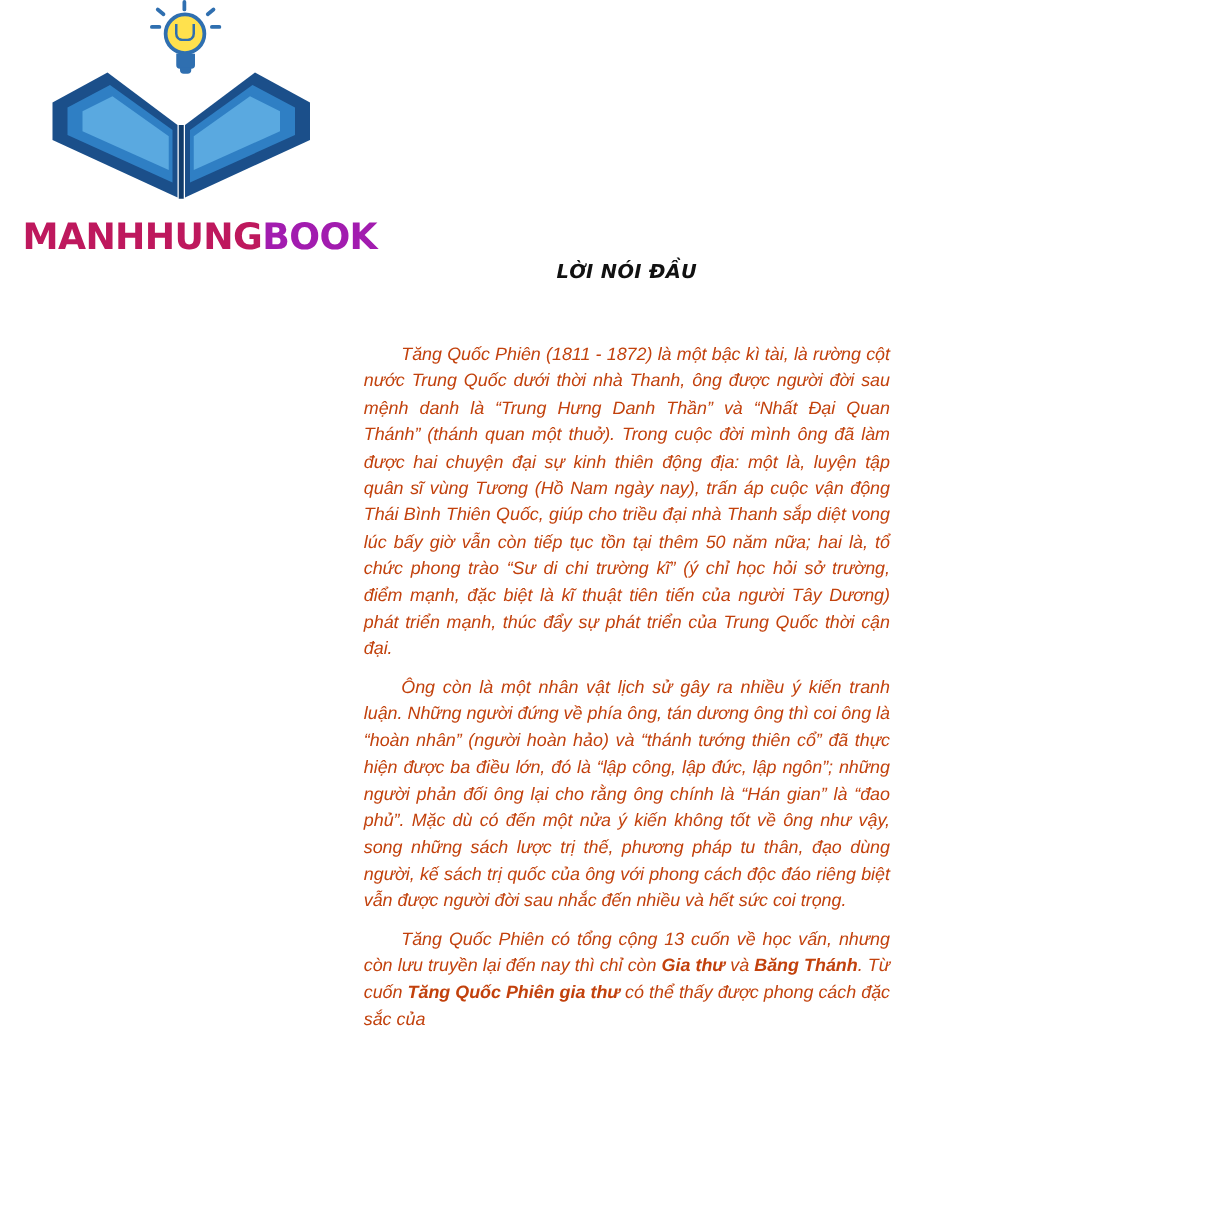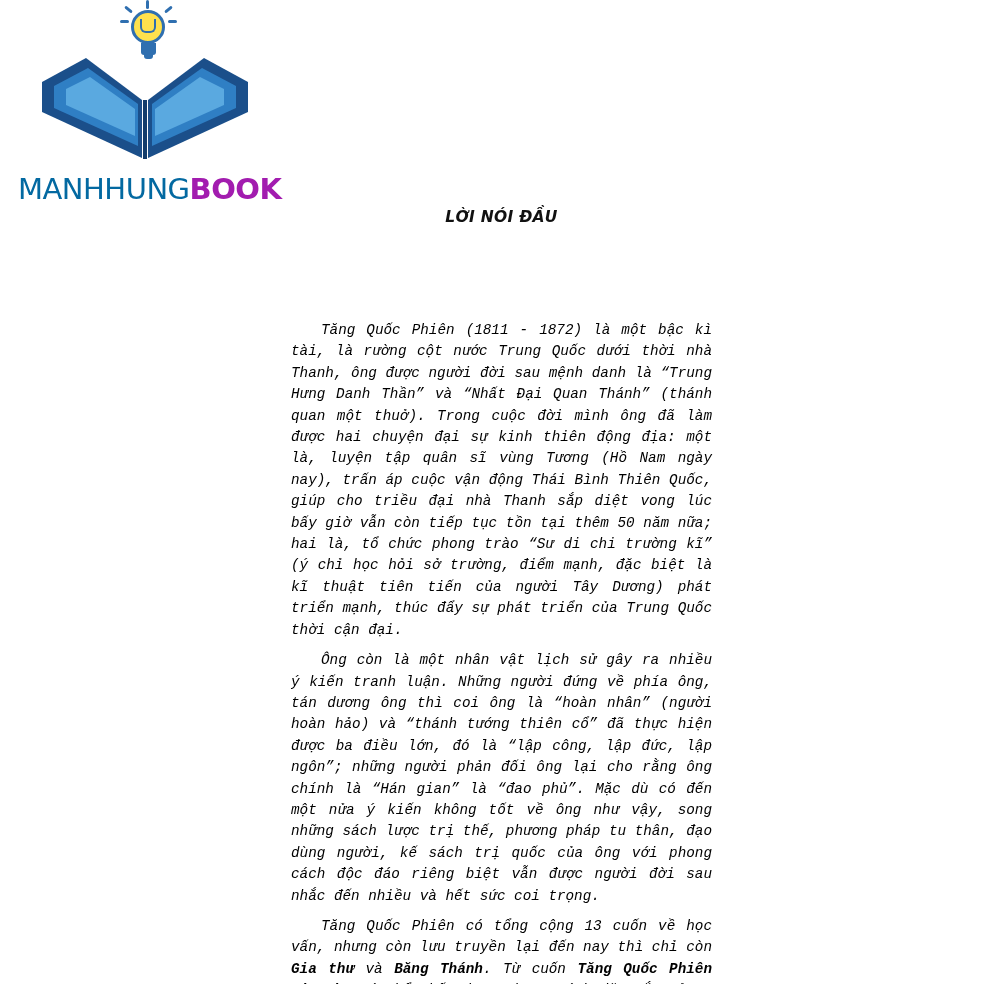--- a/index.html
+++ b/index.html
@@ -101,22 +101,22 @@
     position: absolute;
     left: 0px;
     top: 168px;
     width: 300px;
     font-family: "DejaVu Sans", sans-serif;
     font-size: 29px;
     letter-spacing: -0.5px;
     white-space: nowrap;
   }
   #logo-wordmark .w1 {
-    color: #0369a1;
-    font-weight: 400;
+    color: #be185d;
+    font-weight: 700;
   }
   #logo-wordmark .w2 {
     color: #a21caf;
     font-weight: 700;
   }
 
   
   #page-body {
     position: absolute;
     left: 291px;
@@ -124,28 +124,28 @@
     width: 421px;
   }
   #doc-title {
     text-align: center;
     font-family: "DejaVu Sans", sans-serif;
     font-weight: 700;
     font-style: italic;
     font-size: 15.5px;
     color: #111111;
     letter-spacing: 0.3px;
-    margin-bottom: 94px;
+    margin-bottom: 48px;
   }
   .para {
-    font-family: Liberation Mono, monospace;
+    font-family: Liberation Sans, sans-serif;
     font-style: italic;
     font-size: 14.3px;
     line-height: 21.4px;
-    color: #000000;
+    color: #c2410c;
     text-align: justify;
     text-indent: 30px;
     margin: 0 0 9px 0;
   }
   .para b {
     font-weight: 700;
     font-style: italic;
   }
 </style>
 </head>

